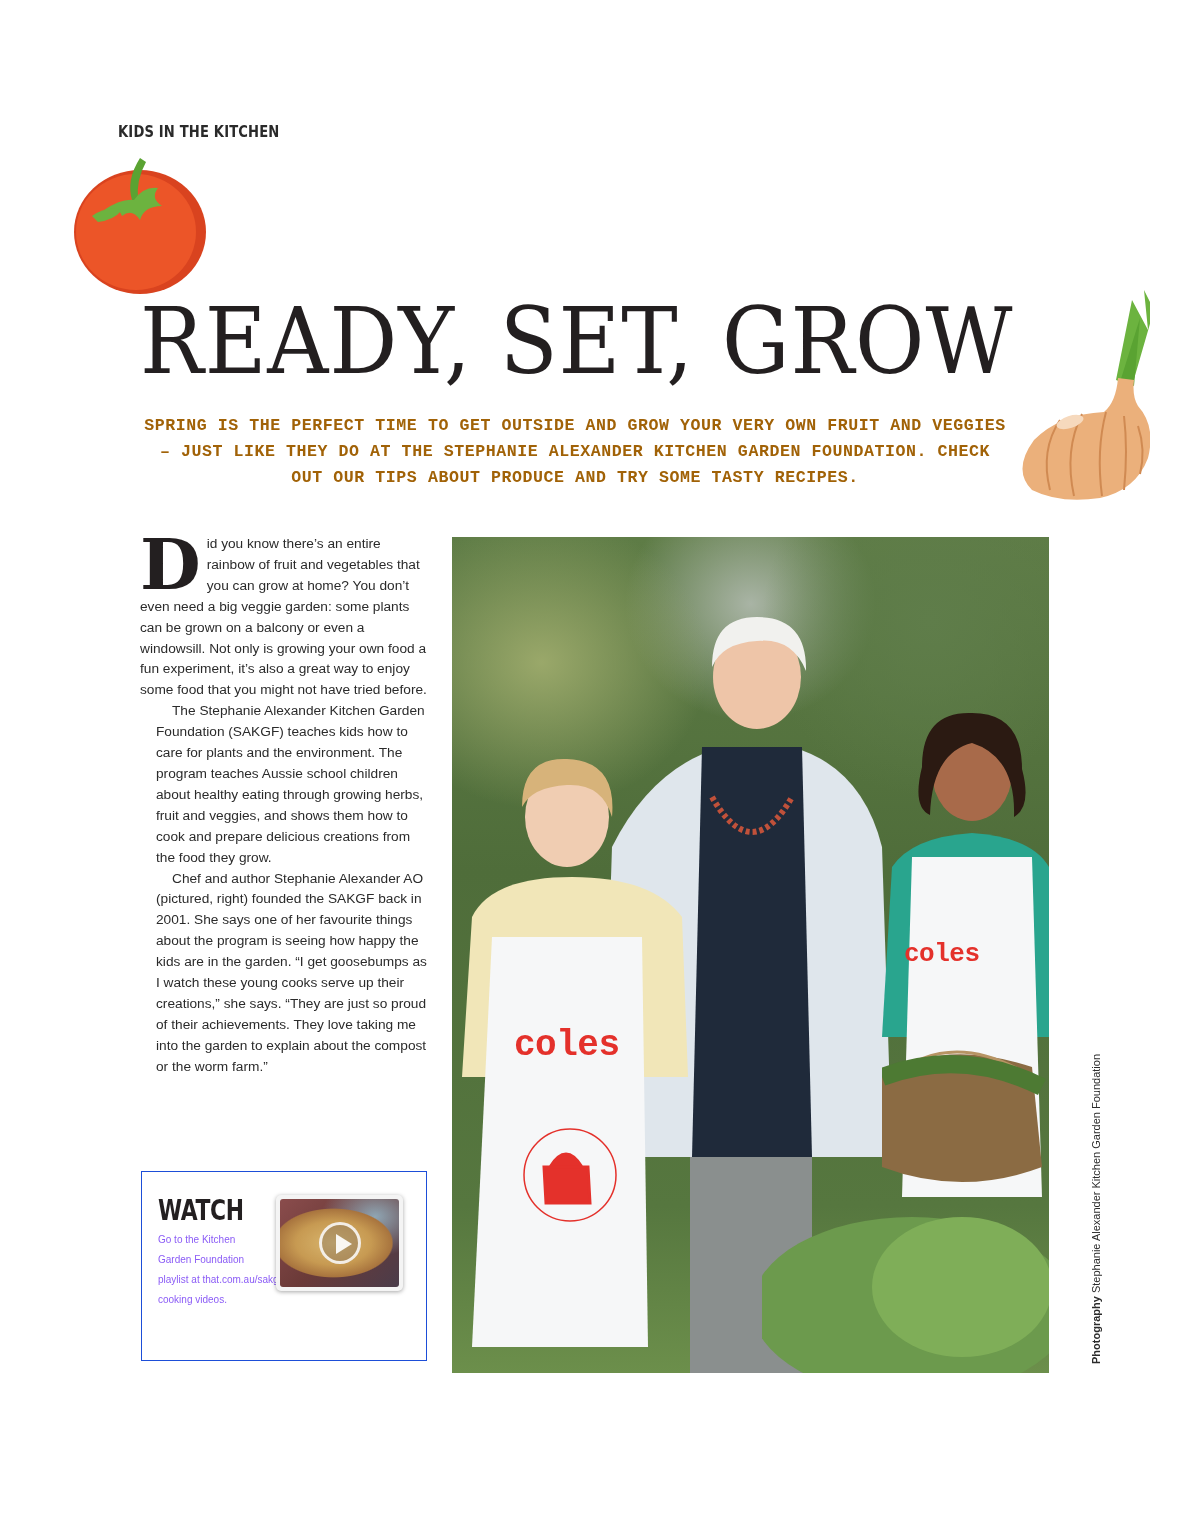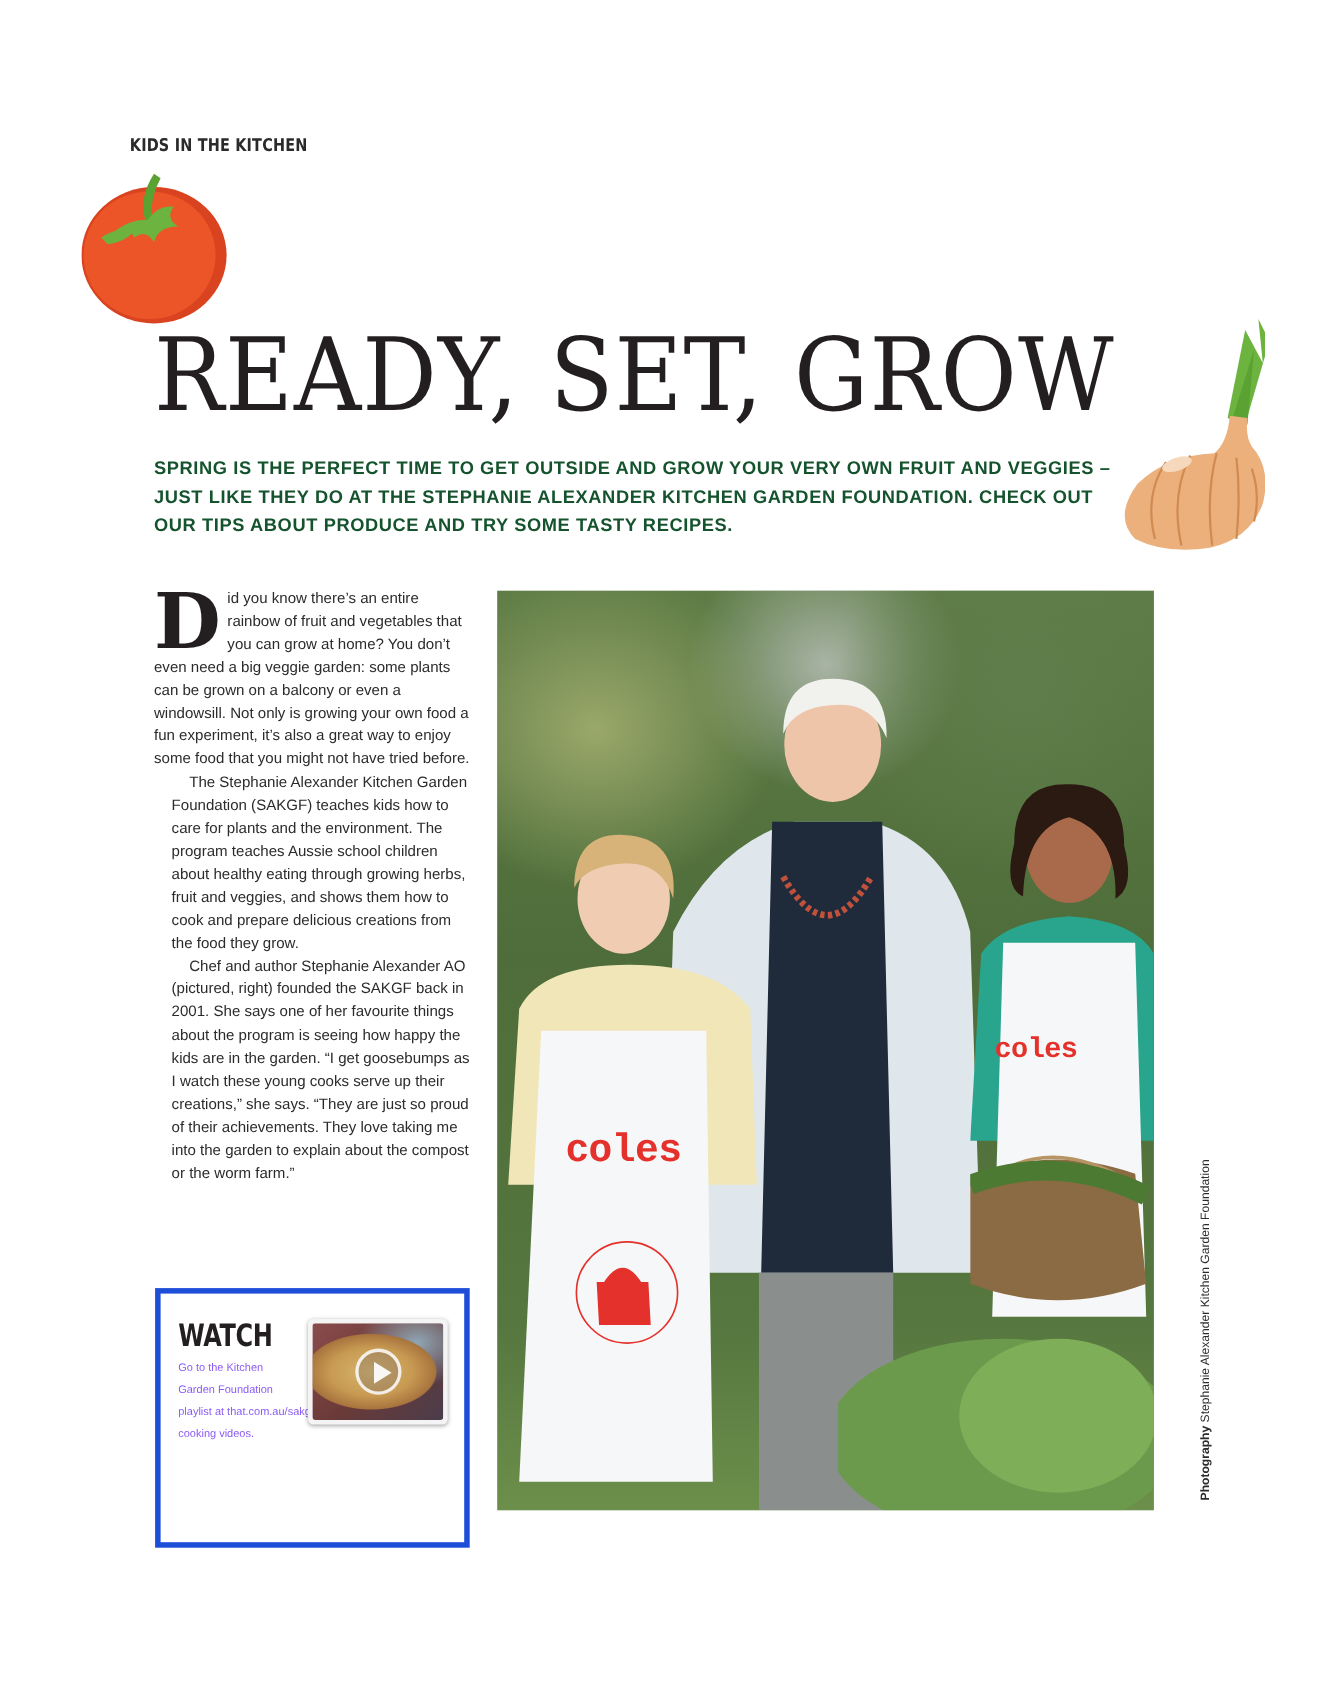--- a/index.html
+++ b/index.html
@@ -19,40 +19,40 @@
   .headline {
     position: absolute; left: 140px; top: 296px;
     font-family: "DejaVu Serif", serif; font-weight: normal;
     font-size: 92px; line-height: 1; color: #231f20;
     letter-spacing: 1px; white-space: nowrap;
     transform: scaleX(0.92); transform-origin: left top;
   }
 
   .standfirst {
     position: absolute; left: 140px; top: 413px; width: 870px;
-    font-family: Liberation Sans, sans-serif; font-weight: bold;
-    font-size: 16.6px; line-height: 26px; color: #14532d;
-    letter-spacing: 0.55px; text-transform: uppercase;
+    font-family: Liberation Mono, monospace; font-weight: bold;
+    font-size: 16.6px; line-height: 26px; color: #a16207;
+    letter-spacing: 0.55px; text-transform: uppercase; text-align: center;
   }
 
   .body-col {
     position: absolute; left: 140px; top: 534px; width: 292px;
     font-family: "Liberation Sans", sans-serif;
     font-size: 13.7px; line-height: 20.9px; color: #2b2b2b;
   }
   .body-col p { margin: 0; }
   .body-col p + p { text-indent: 16px; margin-left: 16px; }
   .dropcap {
     float: left; font-family: "DejaVu Serif", serif; font-weight: bold;
     font-size: 70px; line-height: 54px; margin: 4px 6px 0 0; color: #231f20;
   }
 
   .watch-box {
-    position: absolute; left: 141px; top: 1171px; width: 286px; height: 236px;
-    border: 5px solid #1d4ed8; padding: 24px 16px 0 16px;
+    position: absolute; left: 141px; top: 1171px; width: 286px; height: 190px;
+    border: 1px solid #1d4ed8; padding: 24px 16px 0 16px;
   }
   .watch-title {
     font-family: "DejaVu Sans", sans-serif; font-weight: bold;
     font-size: 28px; line-height: 30px; color: #231f20;
     transform: scaleX(0.78); transform-origin: left top; letter-spacing: -0.5px;
     height: 30px;
   }
   .watch-text {
     font-size: 10px; line-height: 20px; color: #8b5cf6; margin-top: 4px;
   }

